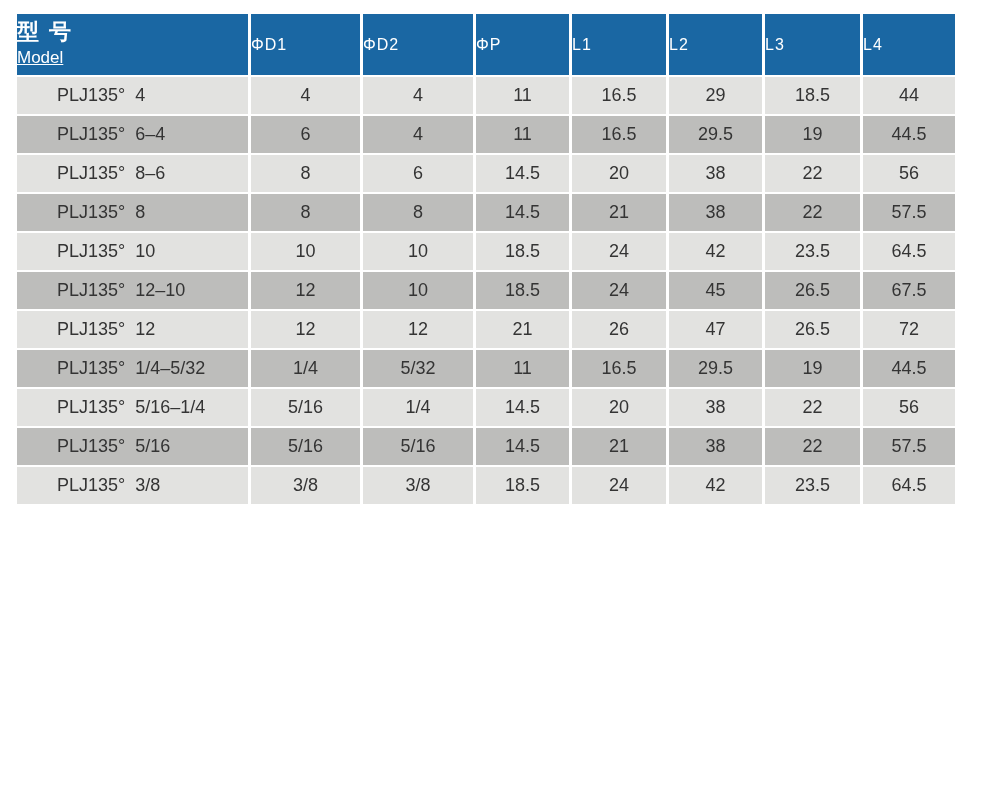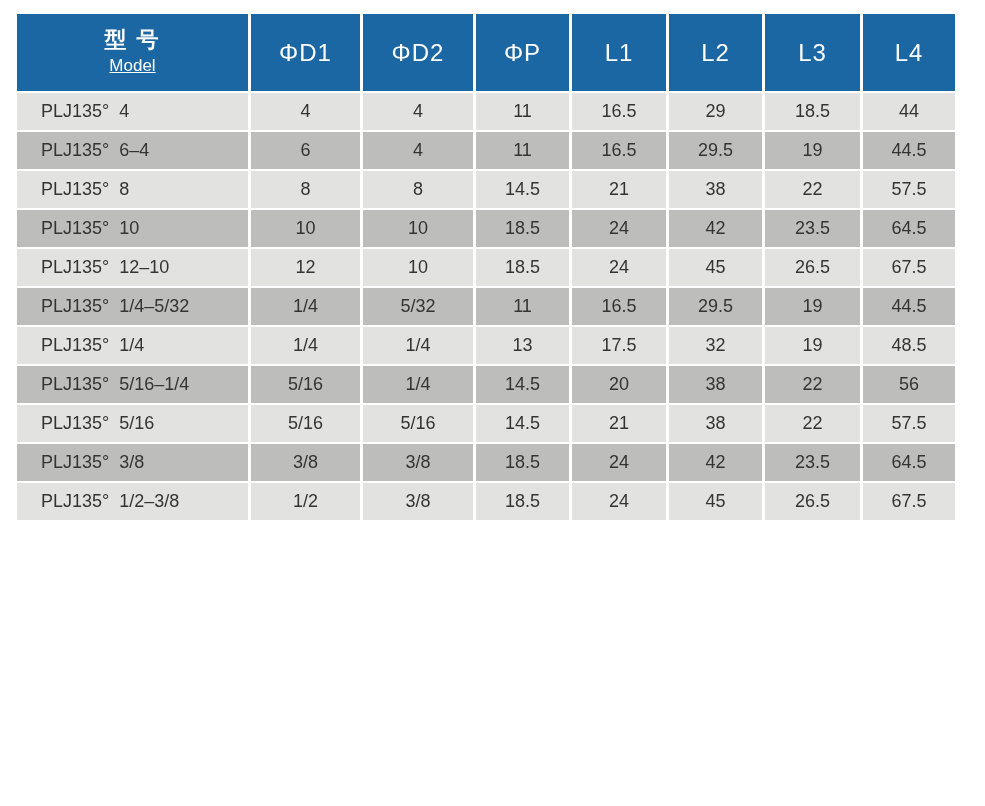--- a/index.html
+++ b/index.html
@@ -22,51 +22,51 @@
     border-collapse: separate;
     border-spacing: 3px 2px;
     table-layout: fixed;
   }
   thead th {
     background: var(--header-bg, #1A67A3);
     color: var(--header-text, #ffffff);
     height: 61px;
     font-weight: normal;
     vertical-align: middle;
-    text-align: center;
-    padding: 8px;
+    text-align: left;
+    padding: 0;
   }
   th.model-th .cn {
     font-size: 22px;
     font-weight: bold;
     letter-spacing: 2px;
     line-height: 26px;
     white-space: pre;
   }
   th.model-th .en {
     font-size: 17px;
     font-weight: normal;
     line-height: 25px;
     text-decoration: underline;
   }
   th.dim-th {
-    font-size: 24px;
+    font-size: 16px;
     letter-spacing: 1px;
   }
   tbody td {
     height: 37px;
     font-size: 18px;
     color: var(--body-text, #343434);
     text-align: center;
     vertical-align: middle;
     padding: 0;
   }
   tbody td.model-td {
     text-align: left;
-    padding-left: 24px;
+    padding-left: 40px;
     white-space: pre;
   }
   tbody tr:nth-child(odd) td {
     background: var(--row-light, #E2E2E0);
   }
   tbody tr:nth-child(even) td {
     background: var(--row-dark, #BDBDBB);
   }
 </style>
 </head>
@@ -114,20 +114,30 @@
           <td class="model-td">PLJ135°  6–4</td>
           <td>6</td>
           <td>4</td>
           <td>11</td>
           <td>16.5</td>
           <td>29.5</td>
           <td>19</td>
           <td>44.5</td>
         </tr>
         <tr>
+          <td class="model-td">PLJ135°  8–6</td>
+          <td>8</td>
+          <td>6</td>
+          <td>14.5</td>
+          <td>20</td>
+          <td>38</td>
+          <td>22</td>
+          <td>56</td>
+        </tr>
+        <tr>
           <td class="model-td">PLJ135°  8</td>
           <td>8</td>
           <td>8</td>
           <td>14.5</td>
           <td>21</td>
           <td>38</td>
           <td>22</td>
           <td>57.5</td>
         </tr>
         <tr>
@@ -142,42 +152,42 @@
         </tr>
         <tr>
           <td class="model-td">PLJ135°  12–10</td>
           <td>12</td>
           <td>10</td>
           <td>18.5</td>
           <td>24</td>
           <td>45</td>
           <td>26.5</td>
           <td>67.5</td>
+        </tr>
+        <tr>
+          <td class="model-td">PLJ135°  12</td>
+          <td>12</td>
+          <td>12</td>
+          <td>21</td>
+          <td>26</td>
+          <td>47</td>
+          <td>26.5</td>
+          <td>72</td>
         </tr>
         <tr>
           <td class="model-td">PLJ135°  1/4–5/32</td>
           <td>1/4</td>
           <td>5/32</td>
           <td>11</td>
           <td>16.5</td>
           <td>29.5</td>
           <td>19</td>
           <td>44.5</td>
         </tr>
         <tr>
-          <td class="model-td">PLJ135°  1/4</td>
-          <td>1/4</td>
-          <td>1/4</td>
-          <td>13</td>
-          <td>17.5</td>
-          <td>32</td>
-          <td>19</td>
-          <td>48.5</td>
-        </tr>
-        <tr>
           <td class="model-td">PLJ135°  5/16–1/4</td>
           <td>5/16</td>
           <td>1/4</td>
           <td>14.5</td>
           <td>20</td>
           <td>38</td>
           <td>22</td>
           <td>56</td>
         </tr>
         <tr>
@@ -192,26 +202,16 @@
         </tr>
         <tr>
           <td class="model-td">PLJ135°  3/8</td>
           <td>3/8</td>
           <td>3/8</td>
           <td>18.5</td>
           <td>24</td>
           <td>42</td>
           <td>23.5</td>
           <td>64.5</td>
-        </tr>
-        <tr>
-          <td class="model-td">PLJ135°  1/2–3/8</td>
-          <td>1/2</td>
-          <td>3/8</td>
-          <td>18.5</td>
-          <td>24</td>
-          <td>45</td>
-          <td>26.5</td>
-          <td>67.5</td>
         </tr>
       </tbody>
   </table>
 </div>
 
 </body></html>

